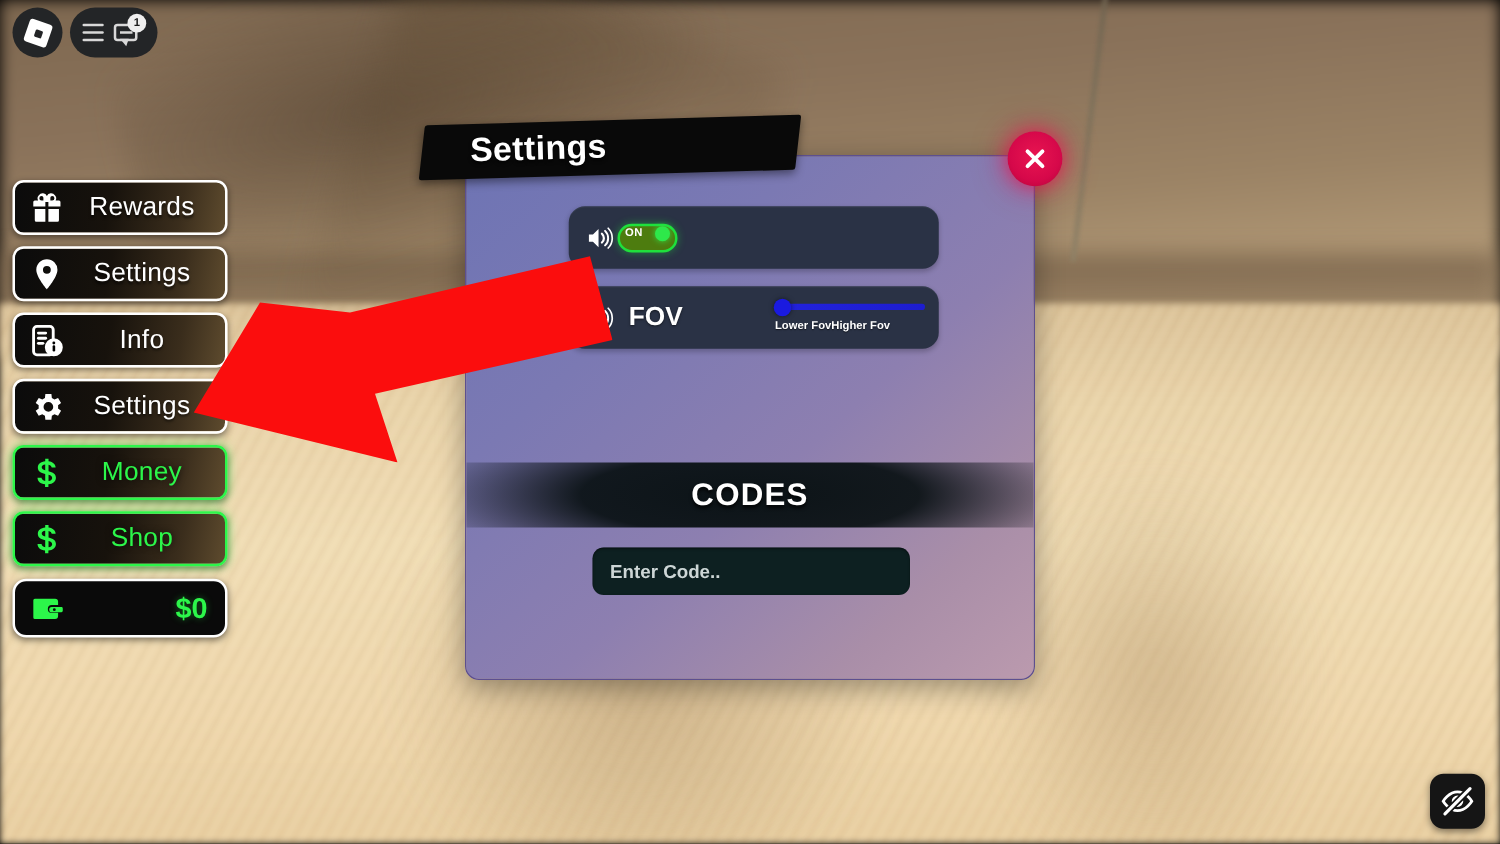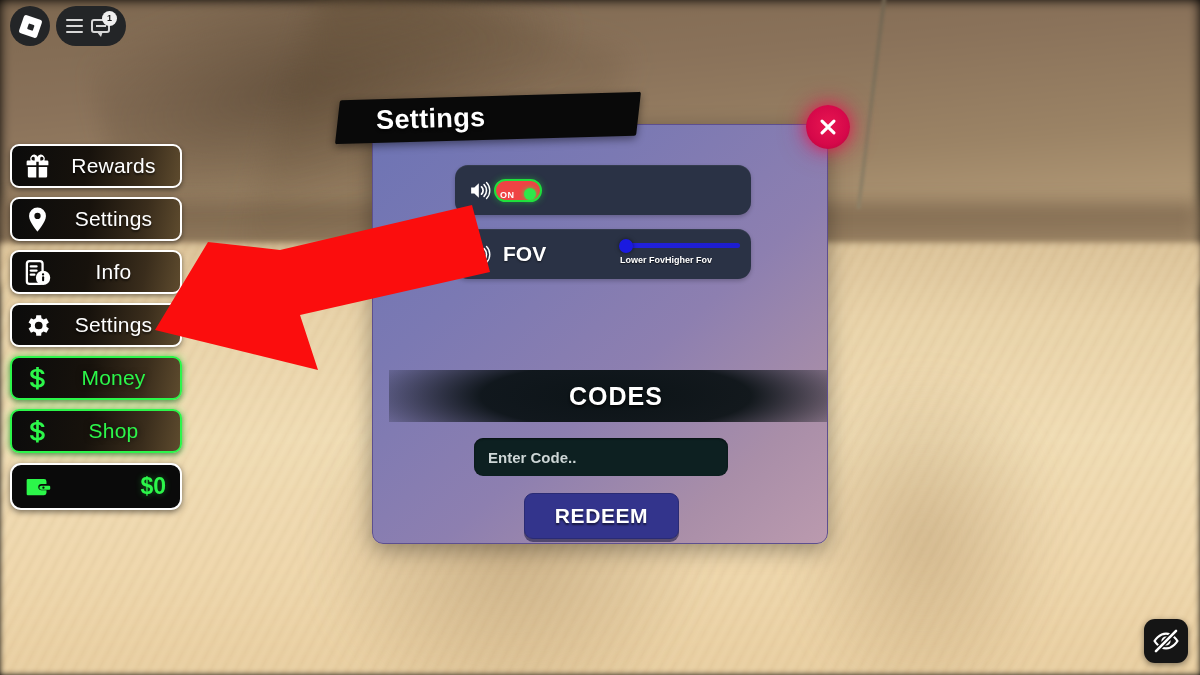--- a/index.html
+++ b/index.html
@@ -157,41 +157,41 @@
   .opt-row {
     height:50px; border-radius:13px; background:#2a3245;
     display:flex; align-items:center; padding:0 11px; margin-bottom:14px;
     box-shadow: inset 0 1px 0 rgba(255,255,255,.05), 0 2px 4px rgba(0,0,0,.22);
   }
   .opt-ico { width:28px; flex:0 0 28px; display:flex; align-items:center; justify-content:center; }
   .opt-ico svg { width:25px; height:25px; }
   .opt-label { color:#fff; font-size:21px; font-weight:bold; margin-left:9px; flex:1; text-shadow:0 1px 2px rgba(0,0,0,.55); }
 
   .toggle {
-    width:48px; height:23px; border-radius:13px; background:#ef4444;
-    border:2.2px solid #1fe03c; display:flex; align-items:flex-end; justify-content:space-between;
+    width:48px; height:23px; border-radius:13px; background:#4d7c0f;
+    border:2.2px solid #1fe03c; display:flex; align-items:flex-start; justify-content:space-between;
     padding:0 4px; box-shadow:0 0 7px rgba(31,224,60,.45);
   }
   .toggle .on-text { color:#fff; font-size:9px; font-weight:bold; letter-spacing:.4px; }
   .toggle .knob { width:12px; height:12px; border-radius:50%; background:#2ee84a; box-shadow:0 0 5px rgba(46,232,74,.9); }
 
   .slider-wrap { width:120px; flex:0 0 120px; }
   .slider-track {
     position:relative; height:5px; border-radius:3px;
     background: linear-gradient(90deg,#2222dd,#1d1dcf);
   }
   .slider-knob {
     position:absolute; left:-1px; top:-4.5px; width:14px; height:14px; border-radius:50%;
     background:#1a1ae0; box-shadow:0 0 4px rgba(0,0,0,.5);
   }
   .slider-labels { display:flex; margin-top:7px; }
   .slider-labels span { color:#fff; font-size:9px; font-weight:bold; text-shadow:0 1px 1px rgba(0,0,0,.6); }
 
   .codes-bar {
-    position:absolute; left:16px; top:245px; width:100%; height:52px;
+    position:absolute; left:0; top:245px; width:100%; height:52px;
     background: radial-gradient(ellipse 62% 130% at 50% 50%, rgba(8,16,18,.97) 0%, rgba(8,16,18,.93) 48%, rgba(8,16,18,0) 100%);
     display:flex; align-items:center; justify-content:center;
   }
   .codes-bar span {
     color:#fff; font-size:25px; font-weight:bold; letter-spacing:1px;
     text-shadow:0 2px 3px rgba(0,0,0,.8);
   }
   .code-input {
     position:absolute; left:101px; top:313px; width:254px; height:38px;
     border-radius:9px; background:#0d2021; border:none; outline:none;
@@ -369,21 +369,20 @@
         </div>
       </div>
     </div>
 
     <div class="codes-bar">
       <span>CODES</span>
     </div>
 
     <input class="code-input" type="text" placeholder="Enter Code.." style="">
 
-    <button class="redeem-btn">REDEEM</button>
   </div>
 
   <div class="panel-title">
     <span>Settings</span>
   </div>
 
   <div class="close-btn">
     <svg viewBox="0 0 24 24">
       <path d="M5.5 5.5L18.5 18.5M18.5 5.5L5.5 18.5" stroke="#fff" stroke-width="3.4" stroke-linecap="round"></path>
     </svg>

